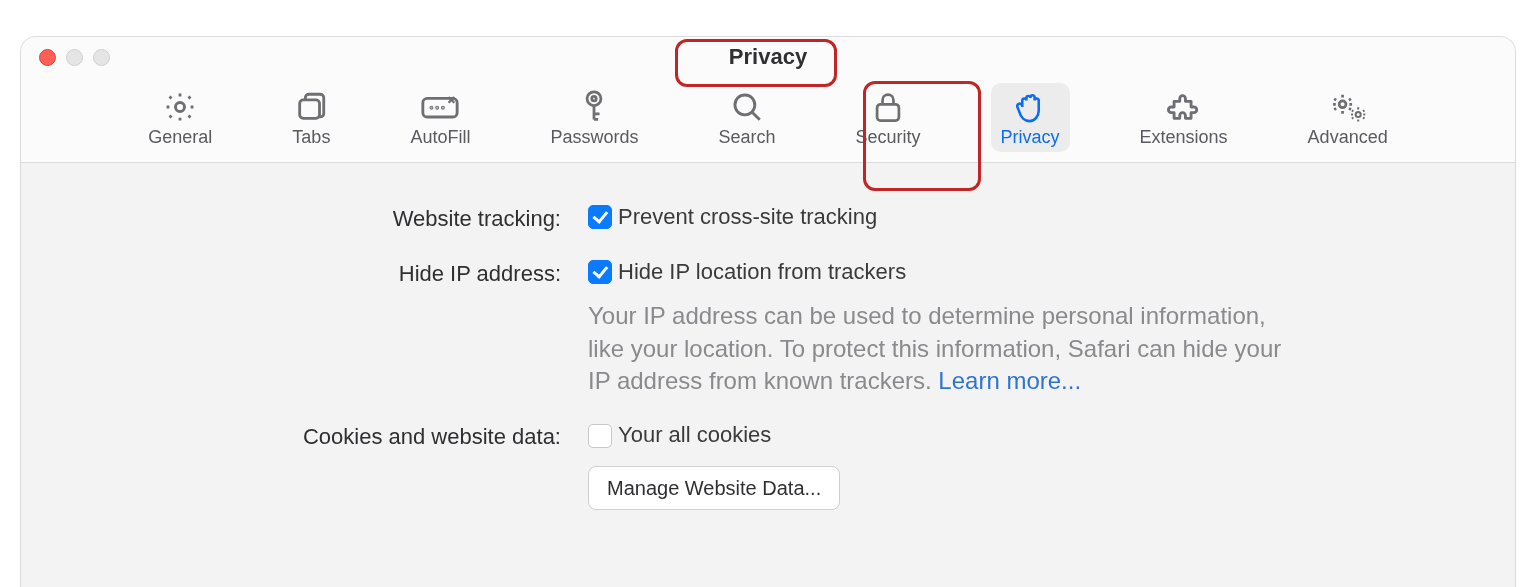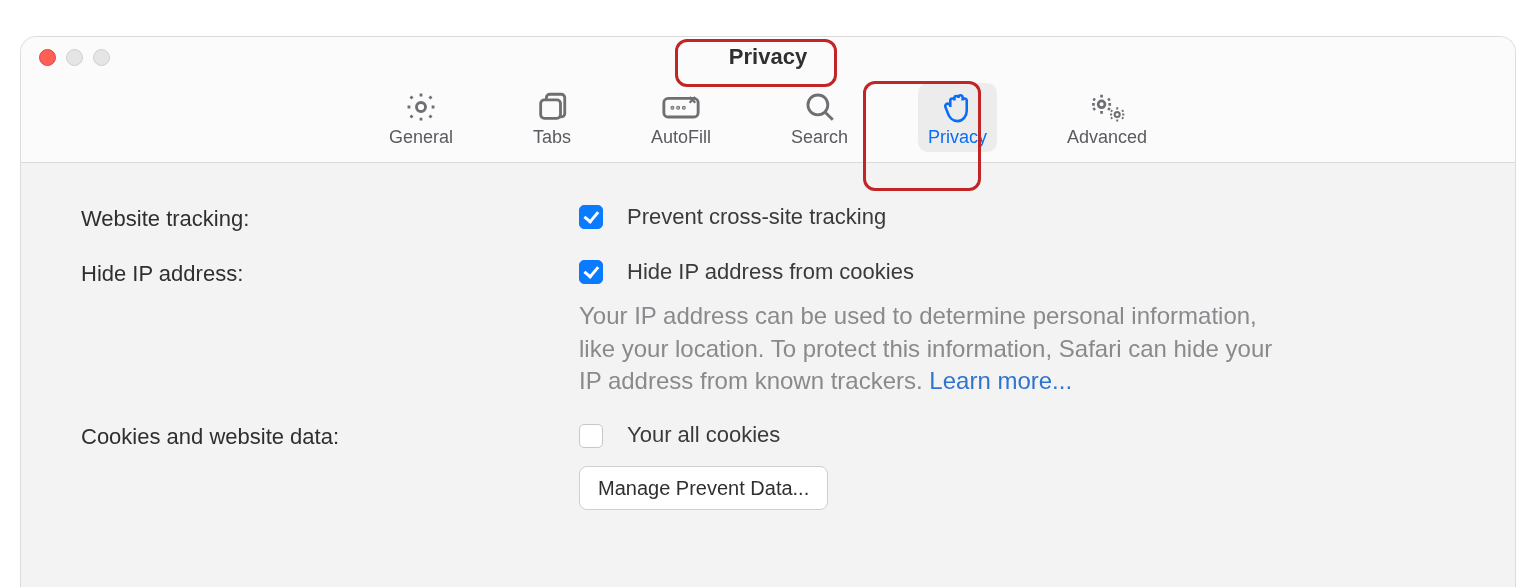--- a/index.html
+++ b/index.html
@@ -36,23 +36,23 @@
   .tab .ico{height:36px;display:flex;align-items:center;justify-content:center;}
   .tab svg{stroke:var(--icon);fill:none;stroke-width:2;}
   .tab.active svg{stroke:var(--blue);}
   .tab-lbl{font-size:18px;color:var(--text-light);}
   .tab.active .tab-lbl{color:var(--blue);font-weight:500;}
   
   .hl{position:absolute;border:3px solid var(--highlight);border-radius:12px;pointer-events:none;}
   
   .form{padding:40px 60px 0 60px;font-size:22px;line-height:1.3;}
   .row{display:flex;align-items:flex-start;margin-bottom:24px;}
-  .row .lbl{width:480px;padding-right:18px;color:#2f2f32;padding-top:2px;}
+  .row .lbl{width:480px;text-align:right;padding-right:27px;color:#2f2f32;padding-top:2px;}
   .row .ctl{flex:1;}
-  .chk-line{display:flex;align-items:center;gap:24px;}
+  .chk-line{display:flex;align-items:center;gap:6px;}
   .chk{width:22px;height:22px;border-radius:5px;border:1.5px solid #c8c8c8;background:#fff;display:flex;align-items:center;justify-content:center;flex:none;}
   .chk.on{background:#0a7bff;border-color:#0a7bff;}
   .chk.on::after{content:"";width:6px;height:11px;border:solid #fff;border-width:0 3px 3px 0;transform:rotate(40deg) translate(-1px,-1px);}
   .help{margin-top:14px;color:var(--muted);font-size:24px;max-width:700px;line-height:1.35;}
   .link{color:var(--link);cursor:default;}
   .btn{display:inline-block;margin-top:16px;padding:8px 18px;border:1.5px solid #cfcfcf;border-radius:8px;background:#fff;font-size:20px;color:#2f2f32;}
 </style>
 </head>
 <body>
 
@@ -98,42 +98,69 @@
               <rect x="2" y="4" width="24" height="13" rx="3"></rect>
               <circle cx="8" cy="10.5" r="0.4" fill="#6e6e73"></circle>
               <circle cx="12" cy="10.5" r="0.4" fill="#6e6e73"></circle>
               <circle cx="16" cy="10.5" r="0.4" fill="#6e6e73"></circle>
               <path d="M20 3l4 4M24 3l-4 4" stroke-width="1.6"></path>
             </svg>
         </div>
         <div class="tab-lbl">AutoFill</div>
       </div>
 
+      <div class="tab">
+        <div class="ico">
+          <svg width="30" height="36" viewBox="0 0 20 26">
+              <circle cx="10" cy="7" r="5"></circle>
+              <circle cx="10" cy="7" r="1.6"></circle>
+              <path d="M10 12v10M10 18h4M10 22h3"></path>
+            </svg>
+        </div>
+        <div class="tab-lbl">Passwords</div>
+      </div>
 
       <div class="tab">
         <div class="ico">
           <svg width="34" height="34" viewBox="0 0 24 24">
               <circle cx="10.5" cy="10.5" r="7"></circle>
               <path d="M16 16l5 5"></path>
             </svg>
         </div>
         <div class="tab-lbl">Search</div>
       </div>
 
+      <div class="tab">
+        <div class="ico">
+          <svg width="30" height="36" viewBox="0 0 22 26">
+              <rect x="3" y="11" width="16" height="12" rx="2.5"></rect>
+              <path d="M7 11V8a4 4 0 0 1 8 0v3"></path>
+            </svg>
+        </div>
+        <div class="tab-lbl">Security</div>
+      </div>
 
       <div class="tab active">
         <div class="ico">
           <svg width="32" height="36" viewBox="0 0 24 28">
               <path d="M6 14V9a1.6 1.6 0 1 1 3.2 0V7a1.6 1.6 0 1 1 3.2 0v-.5a1.6 1.6 0 1 1 3.2 0V9a1.6 1.6 0 1 1 3.2 0v8c0 4-3 8-7 8s-7-3-8-7l-1.6-4c-.5-1.3.4-2.6 1.8-2.6.9 0 1.7.5 2 1.4z"></path>
             </svg>
         </div>
         <div class="tab-lbl">Privacy</div>
       </div>
 
 
+      <div class="tab">
+        <div class="ico">
+          <svg width="34" height="34" viewBox="0 0 24 24">
+              <path d="M5 8h4V6a2 2 0 0 1 4 0v2h4v4h2a2 2 0 0 1 0 4h-2v4h-4v-2a2 2 0 0 0-4 0v2H5v-4H3a2 2 0 0 1 0-4h2z" stroke-linejoin="round"></path>
+            </svg>
+        </div>
+        <div class="tab-lbl">Extensions</div>
+      </div>
 
       <div class="tab">
         <div class="ico">
           <svg width="38" height="34" viewBox="0 0 28 24">
               <circle cx="10" cy="10" r="2.5"></circle>
               <path d="M10 3v2M10 15v2M3.8 6l1.5 1M14.7 13l1.5 1M3 10h2M15 10h2M3.8 14l1.5-1M14.7 7l1.5-1"></path>
               <g transform="translate(14 10) scale(0.75)">
                 <circle cx="10" cy="10" r="2.5"></circle>
                 <path d="M10 3v2M10 15v2M3.8 6l1.5 1M14.7 13l1.5 1M3 10h2M15 10h2M3.8 14l1.5-1M14.7 7l1.5-1"></path>
               </g>
@@ -154,36 +181,36 @@
             <span>Prevent cross-site tracking</span>
           </div>
         </div>
       </div>
 
       <div class="row">
         <div class="lbl">Hide IP address:</div>
         <div class="ctl">
           <div class="chk-line">
             <div class="chk on"></div>
-            <span>Hide IP address from cookies</span>
+            <span>Hide IP location from trackers</span>
           </div>
           <div class="help">
             <span>Your IP address can be used to determine personal information, like your location. To protect this information, Safari can hide your IP address from known trackers. </span><span class="link">Learn more...</span>
           </div>
         </div>
       </div>
 
       <div class="row">
         <div class="lbl">Cookies and website data:</div>
         <div class="ctl">
           <div class="chk-line">
             <div class="chk"></div>
             <span>Your all cookies</span>
           </div>
-          <div class="btn">Manage Prevent Data...</div>
+          <div class="btn">Manage Website Data...</div>
         </div>
       </div>
 
     </div>
 
     <div class="hl" style="left:654px;top:2px;width:156px;height:42px;"></div>
     <div class="hl" style="left:842px;top:44px;width:112px;height:104px;"></div>
 
   </div>
 </div>

